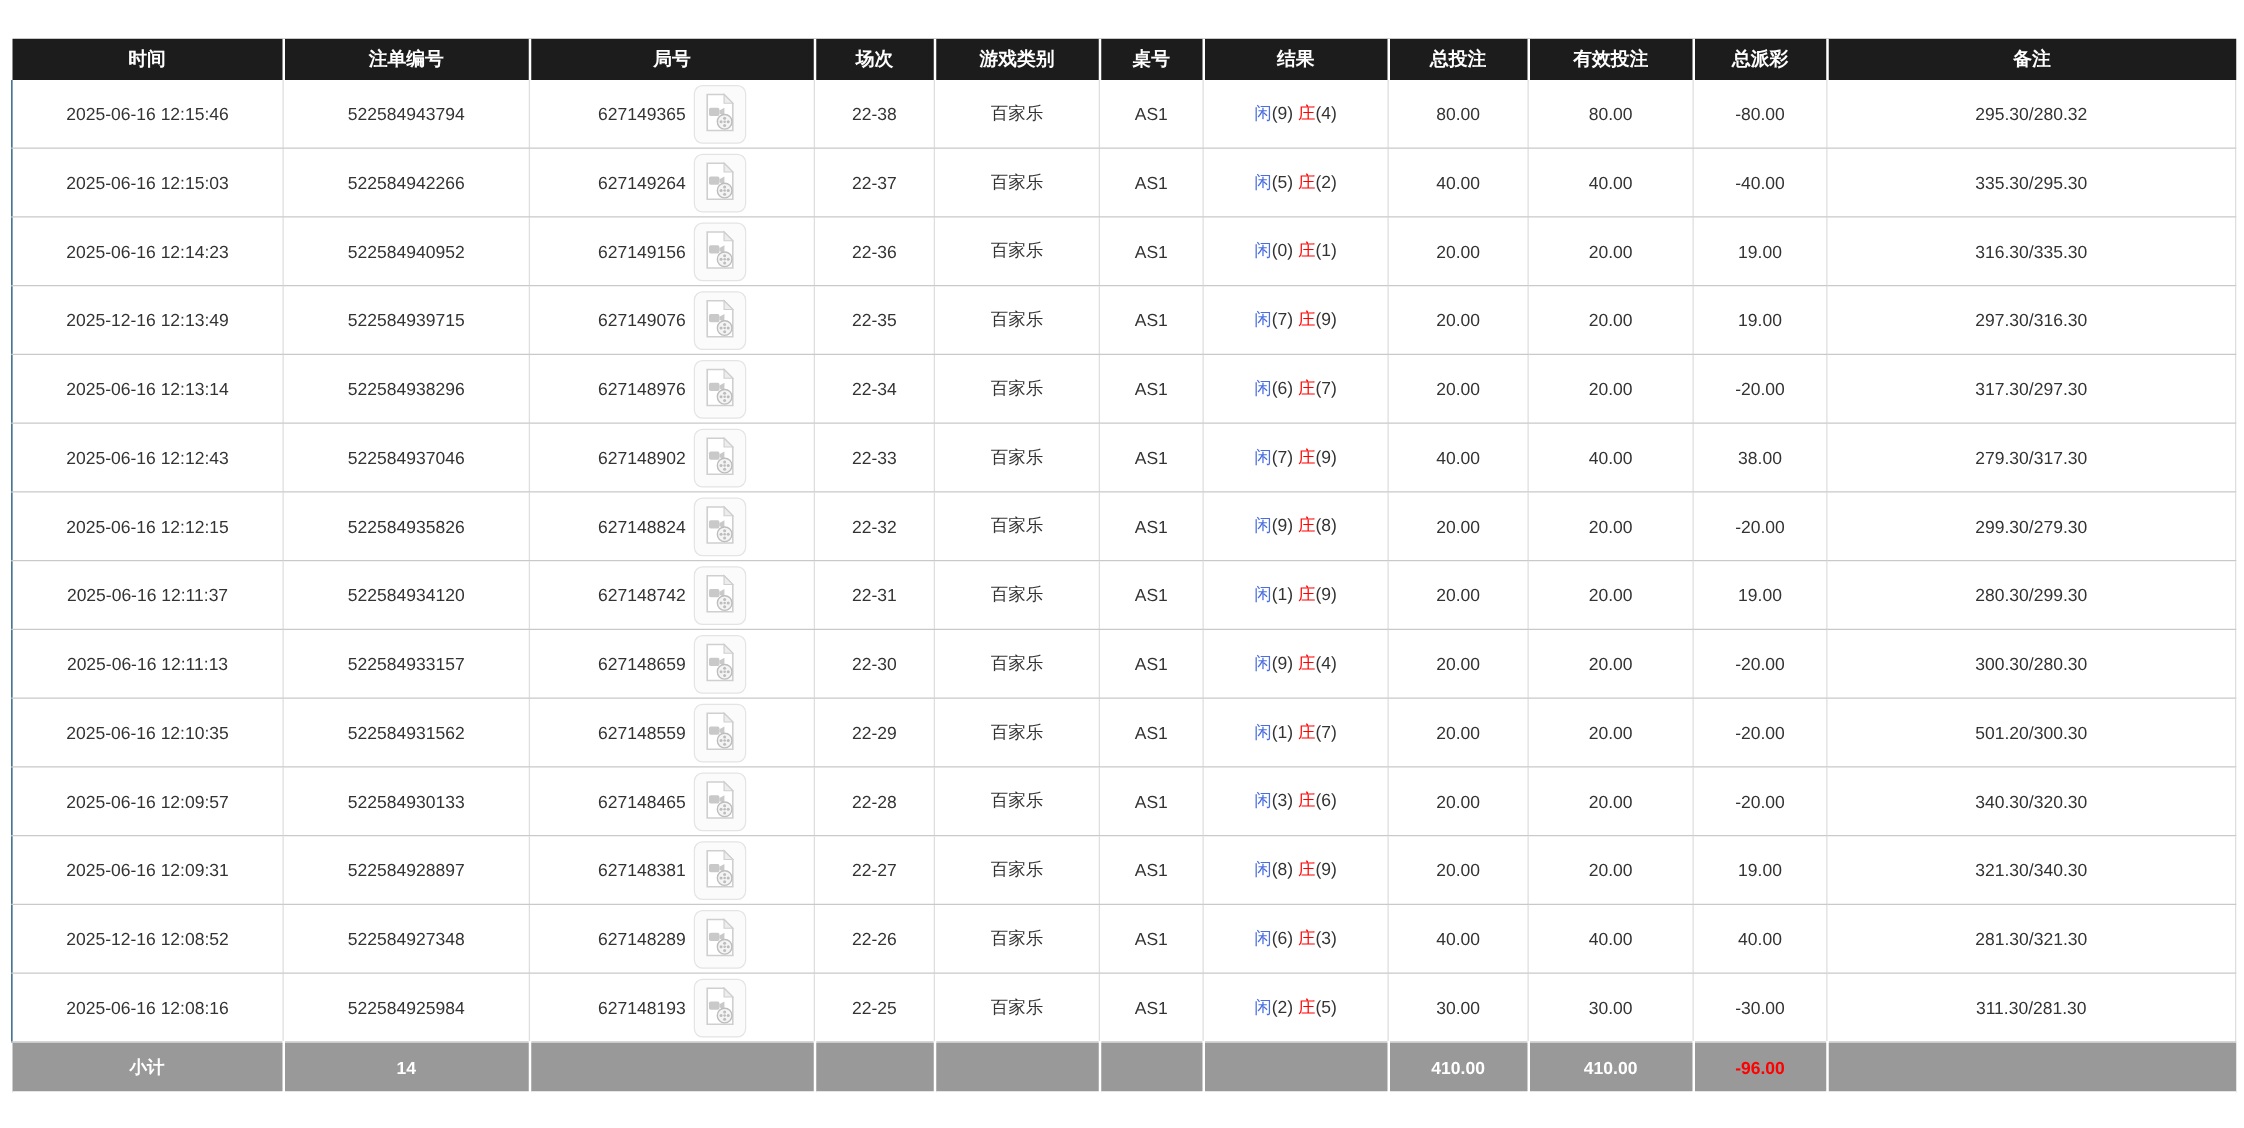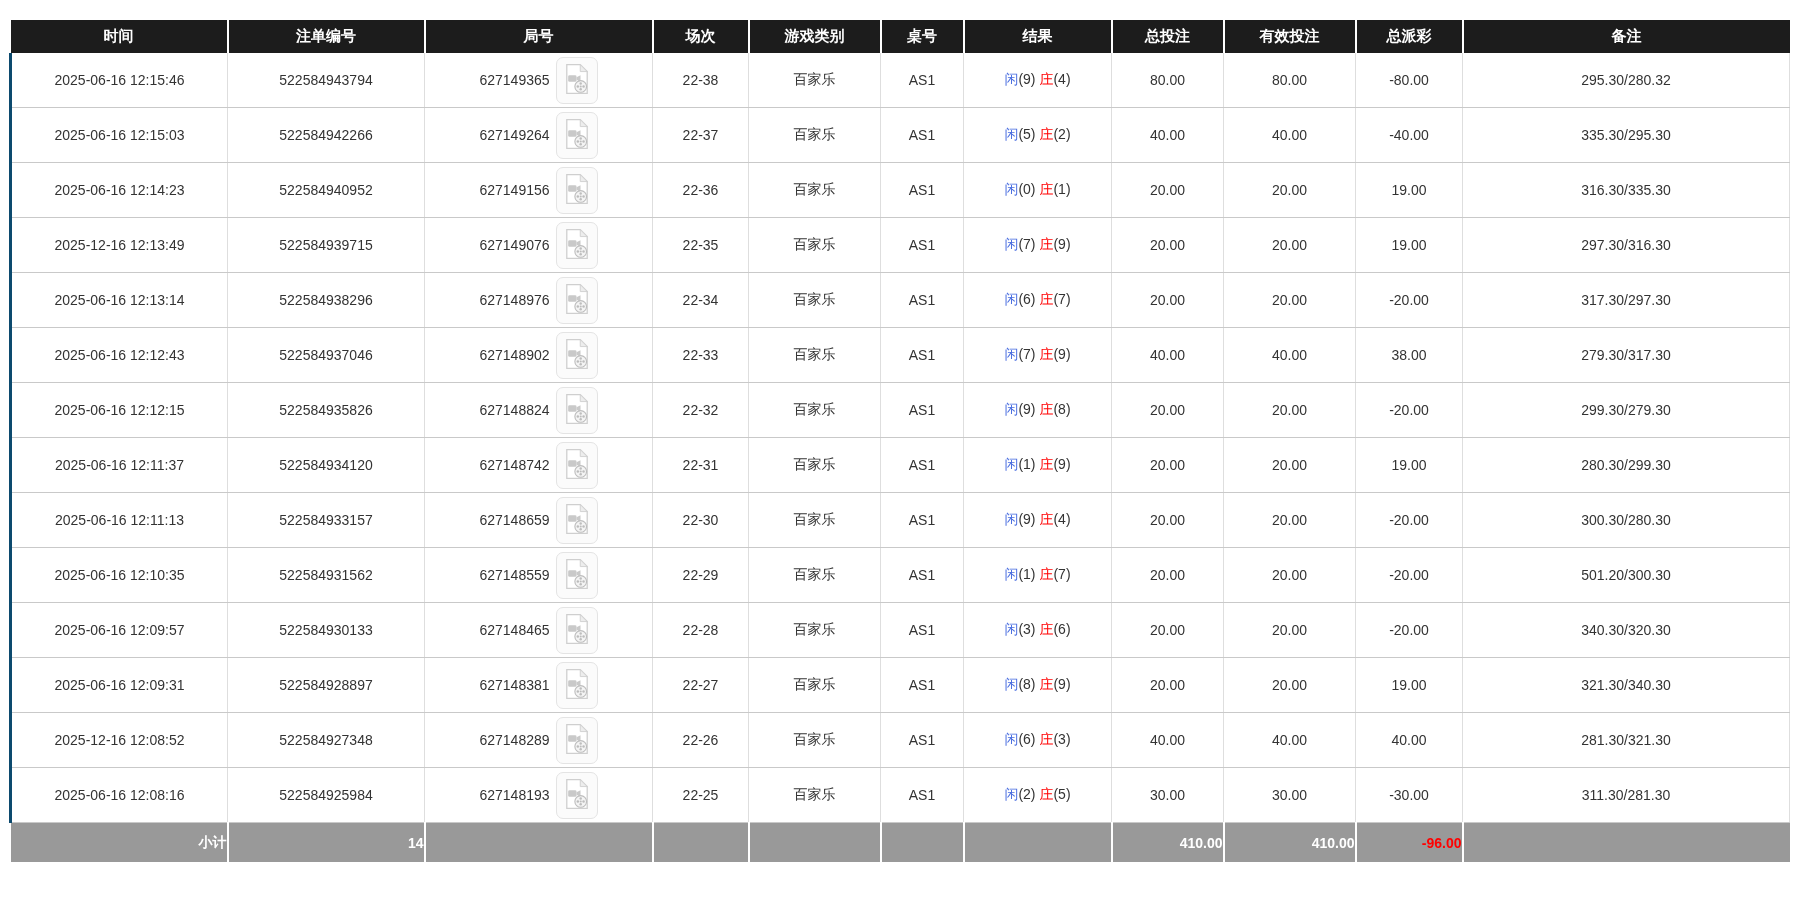--- a/index.html
+++ b/index.html
@@ -5,21 +5,21 @@
   html, body {
     margin: 0;
     padding: 0;
     background: #ffffff;
     font-family: "Liberation Sans", "DejaVu Sans", sans-serif;
   }
   .page {
     width: 1795px;
     height: 902px;
     box-sizing: border-box;
-    padding: 20px 7px 0 9px;
+    padding: 31px 7px 0 9px;
     background: #ffffff;
   }
   table.records {
     border-collapse: collapse;
     table-layout: fixed;
     width: 1779px;
   }
   table.records th {
     background: #1c1c1c;
     color: #ffffff;
@@ -37,21 +37,21 @@
     vertical-align: middle;
     font-size: 14px;
     color: #333333;
     border-bottom: 1px solid #c9c9c9;
     border-right: 1px solid #dedede;
     padding: 0;
     background: #ffffff;
     overflow: hidden;
     white-space: nowrap;
   }
-  table.records tbody td:first-child { border-left: 3px solid #0c4a6e; }
+  table.records tbody td:first-child { border-left: 1px solid #0c4a6e; }
   .round-cell-inner {
     display: inline-flex;
     align-items: center;
     gap: 6px;
     justify-content: center;
   }
   .video-btn {
     display: inline-flex;
     align-items: center;
     justify-content: center;
@@ -67,21 +67,21 @@
   .pos { color: #333333; }
   .res-player { color: #4a6ee0; }
   .res-banker { color: #ff0000; }
   .res-num { color: #333333; }
   table.records tfoot td {
     background: #999999;
     color: #ffffff;
     font-size: 14px;
     font-weight: bold;
     height: 39px;
-    text-align: right;
+    text-align: center;
     vertical-align: middle;
     border-right: 2px solid #ffffff;
     border-bottom: 2px solid #ffffff;
     padding: 0;
   }
   table.records tfoot td:last-child { border-right: none; }
   table.records tfoot td.neg { color: #ff0000; margin-top: 28px; }
 </style>
 </head>
 <body>

